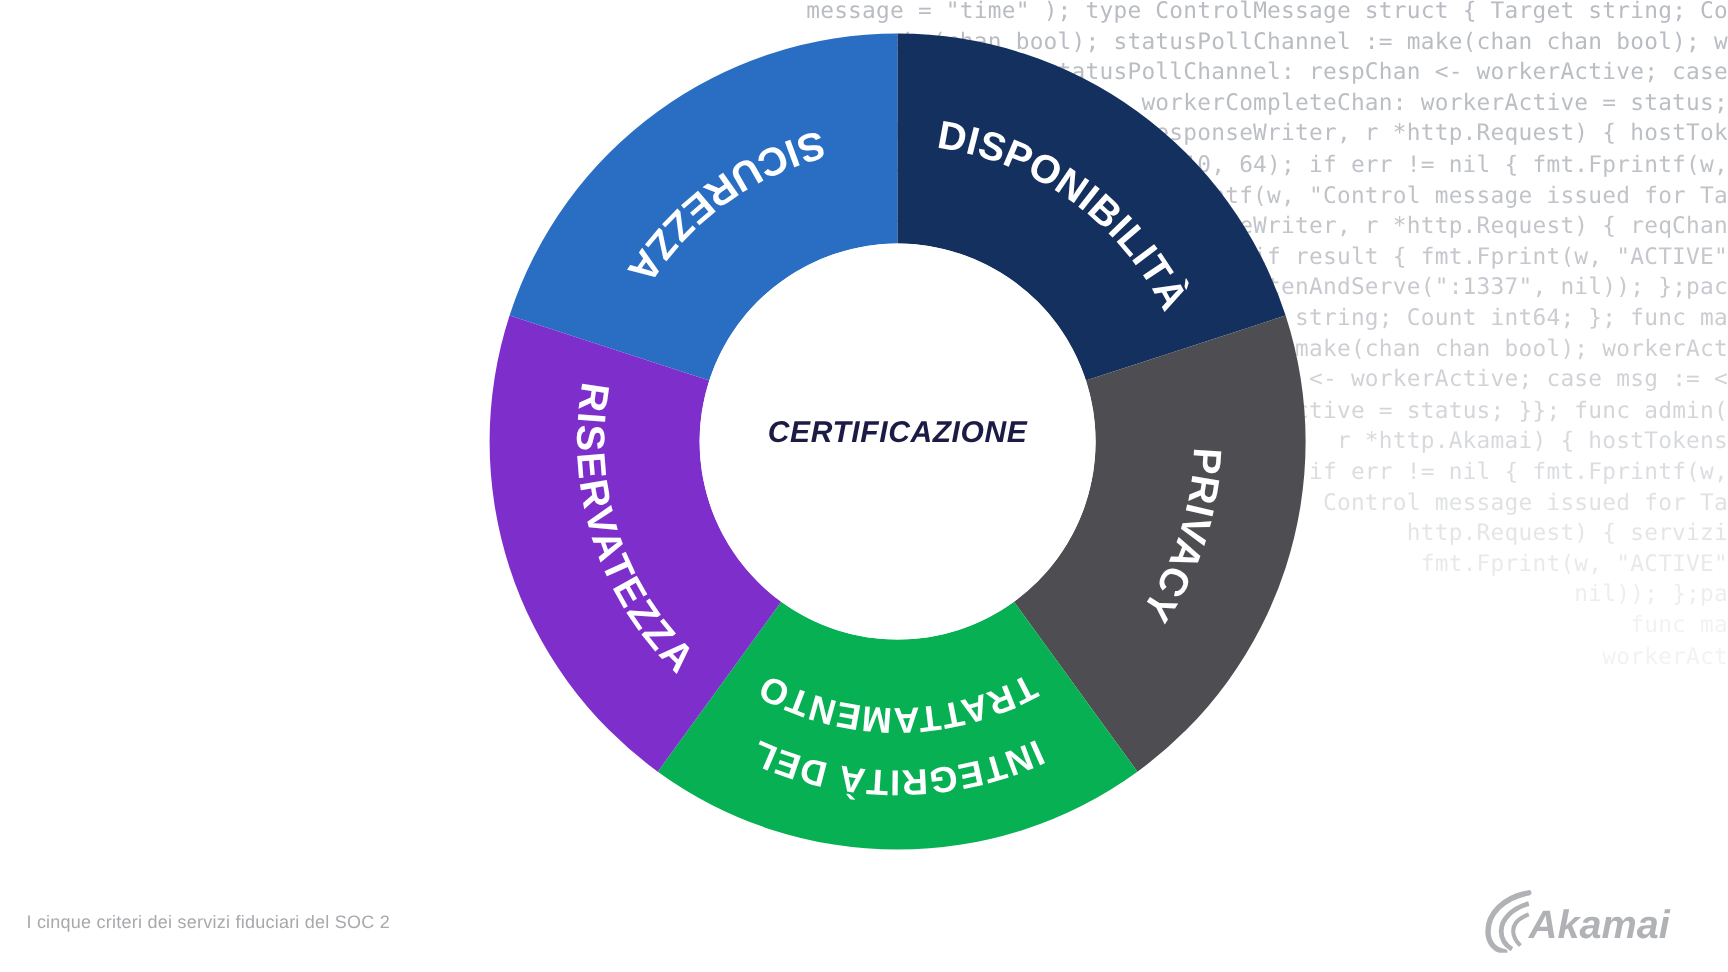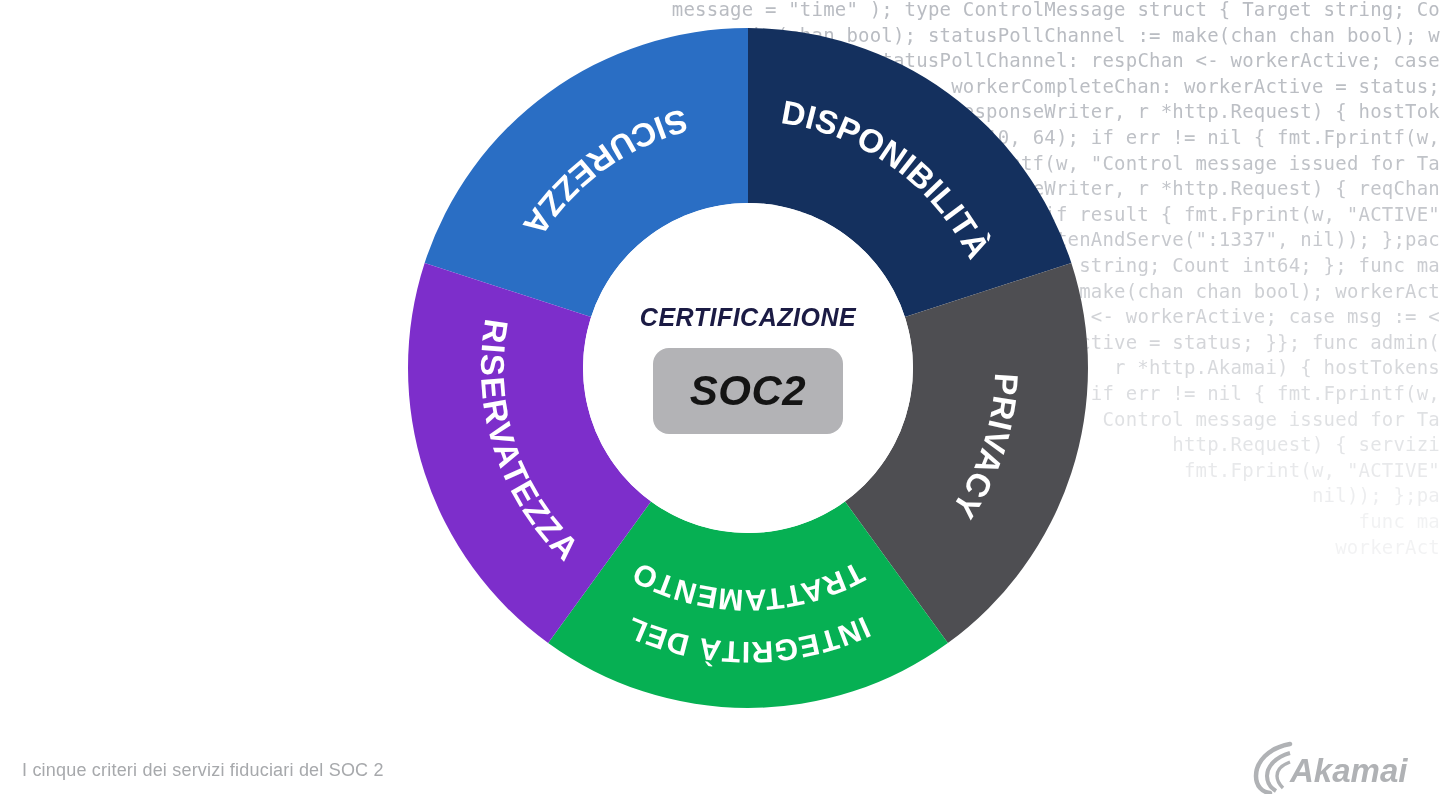--- a/index.html
+++ b/index.html
@@ -104,29 +104,29 @@
     color: #141414;
     letter-spacing: 0.5px;
   }
 
   
   #caption {
     position: absolute;
     left: 22px;
     top: 760px;
     font-family: "Liberation Sans", sans-serif;
-    font-size: 18px;
+    font-size: 15px;
     color: #a7a9ac;
     letter-spacing: 0.2px;
   }
 
   
   #akamai-logo {
     position: absolute;
-    right: 18px;
+    right: 34px;
     top: 736px;
     width: 172px;
     height: 58px;
   }
 </style>
 </head>
 <body>
 
 <div id="code-bg">
     <div class="code-line" style="top: -2px; opacity: 1; color: rgb(185, 188, 194);">message = "time" ); type ControlMessage struct { Target string; Co</div>
@@ -175,23 +175,20 @@
         <text class="seg-label" dy="10"><textPath xlink:href="#tp1_0" href="#tp1_0" startOffset="50%" text-anchor="middle">DISPONIBILITÀ</textPath></text>
         <text class="seg-label" dy="10"><textPath xlink:href="#tp2_0" href="#tp2_0" startOffset="50%" text-anchor="middle">PRIVACY</textPath></text>
         <text class="seg-label seg-label-sm" dy="4"><textPath xlink:href="#tp3_0" href="#tp3_0" startOffset="50%" text-anchor="middle">INTEGRITÀ DEL</textPath></text>
         <text class="seg-label seg-label-sm" dy="6"><textPath xlink:href="#tp3_1" href="#tp3_1" startOffset="50%" text-anchor="middle">TRATTAMENTO</textPath></text>
         <text class="seg-label" dy="10"><textPath xlink:href="#tp4_0" href="#tp4_0" startOffset="50%" text-anchor="middle">RISERVATEZZA</textPath></text>
       </g>
   </svg>
 
   <div id="center-hub">
     <div id="cert-title">CERTIFICAZIONE</div>
-    <div id="cert-badge">
-      <span id="cert-badge-text">SOC2</span>
-    </div>
   </div>
 </div>
 
 <div id="caption">I cinque criteri dei servizi fiduciari del SOC 2</div>
 
 <div id="akamai-logo">
   <svg viewBox="0 0 172 58" width="172" height="58">
     <g fill="none" stroke="#b0b2b5">
       <path d="M40 8 C18 12 6 26 6 40 C6 50 12 56 20 57" stroke-width="4.5" stroke-linecap="round"></path>
       <path d="M40 17 C26 21 17 30 17 40 C17 47 21 52 26 55" stroke-width="4"></path>

